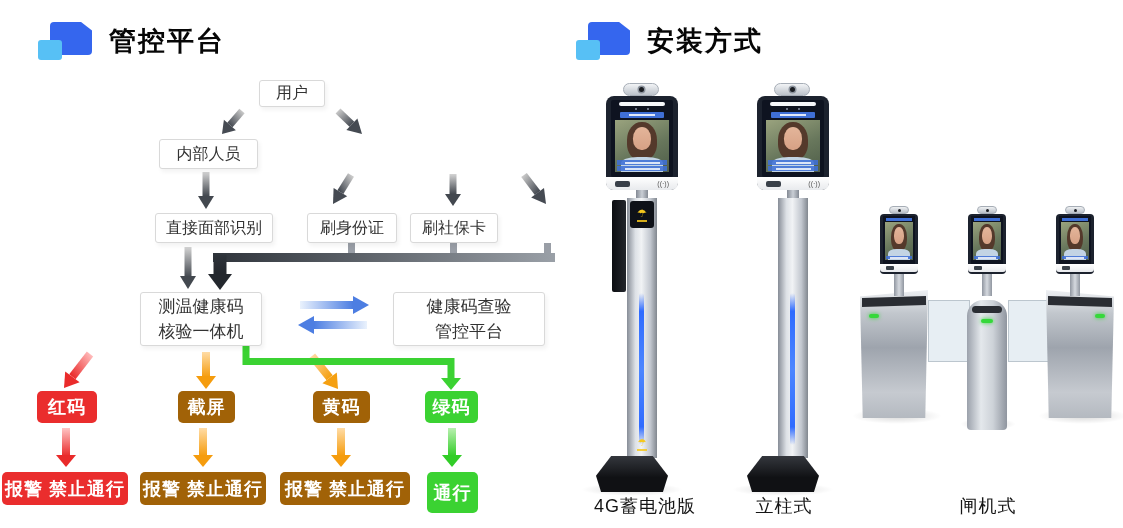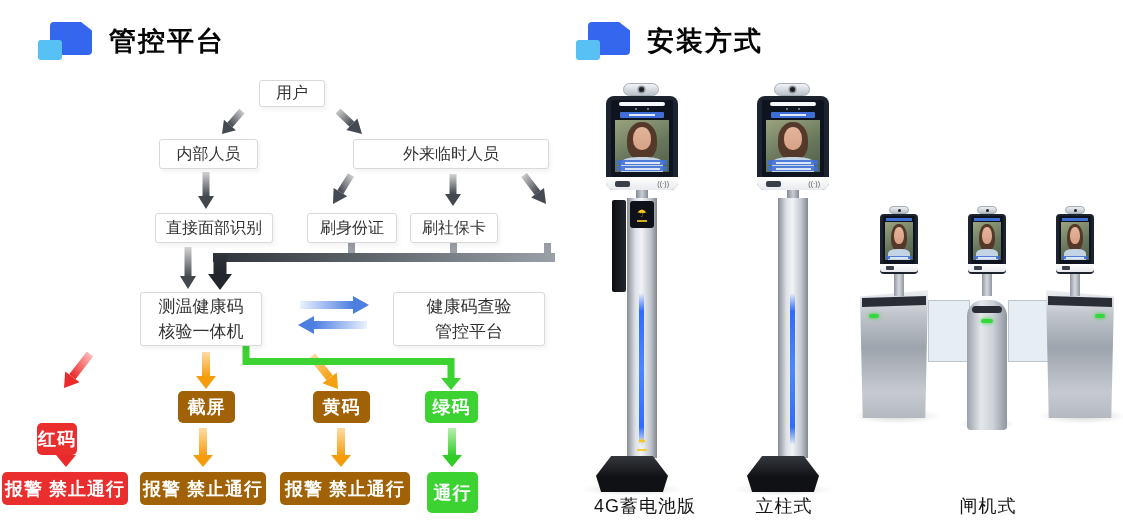--- a/index.html
+++ b/index.html
@@ -240,34 +240,33 @@
       <polygon points="341,467 331,455 351,455" fill="#f59c0d"></polygon>
     </g>
     <g>
       <rect x="448" y="428" width="8" height="28" fill="url(#gnv)"></rect>
       <polygon points="452,467 442,455 462,455" fill="#31cd27"></polygon>
     </g>
   </svg>
 
   <div class="fbox" style="left:259px;top:80px;width:66px;height:27px;">用户</div>
   <div class="fbox" style="left:159px;top:139px;width:99px;height:30px;">内部人员</div>
-  <div class="fbox" style="left:353px;top:139px;width:196px;height:30px;">外来临时人员</div>
   <div class="fbox" style="left:155px;top:213px;width:118px;height:30px;">直接面部识别</div>
   <div class="fbox" style="left:307px;top:213px;width:90px;height:30px;text-align:right;">刷身份证</div>
   <div class="fbox" style="left:410px;top:213px;width:88px;height:30px;">刷社保卡</div>
   <div class="fbox two" style="left:140px;top:292px;width:122px;height:54px;font-family:Liberation Serif, serif;">
     <span>测温健康码</span>
     <span>核验一体机</span>
   </div>
   <div class="fbox two" style="left:393px;top:292px;width:152px;height:54px;">
     <span>健康码查验</span>
     <span>管控平台</span>
   </div>
 
-  <div class="cbox bg-red" style="left:37px;top:391px;width:40px;height:32px;margin-top:32px;">红码</div>
+  <div class="cbox bg-red" style="left:37px;top:391px;width:60px;height:32px;">红码</div>
   <div class="cbox bg-orange" style="left:178px;top:391px;width:57px;height:32px;">截屏</div>
   <div class="cbox bg-orange" style="left:313px;top:391px;width:57px;height:32px;">黄码</div>
   <div class="cbox bg-green" style="left:425px;top:391px;width:53px;height:32px;">绿码</div>
 
   <div class="cbox bg-red" style="left:2px;top:472px;width:126px;height:33px;">报警 禁止通行</div>
   <div class="cbox bg-orange" style="left:140px;top:472px;width:126px;height:33px;">报警 禁止通行</div>
   <div class="cbox bg-orange" style="left:280px;top:472px;width:130px;height:33px;">报警 禁止通行</div>
   <div class="cbox bg-green" style="left:427px;top:472px;width:51px;height:41px;">通行</div>
 
   <div class="section-header" style="left:576px;top:22px;">

